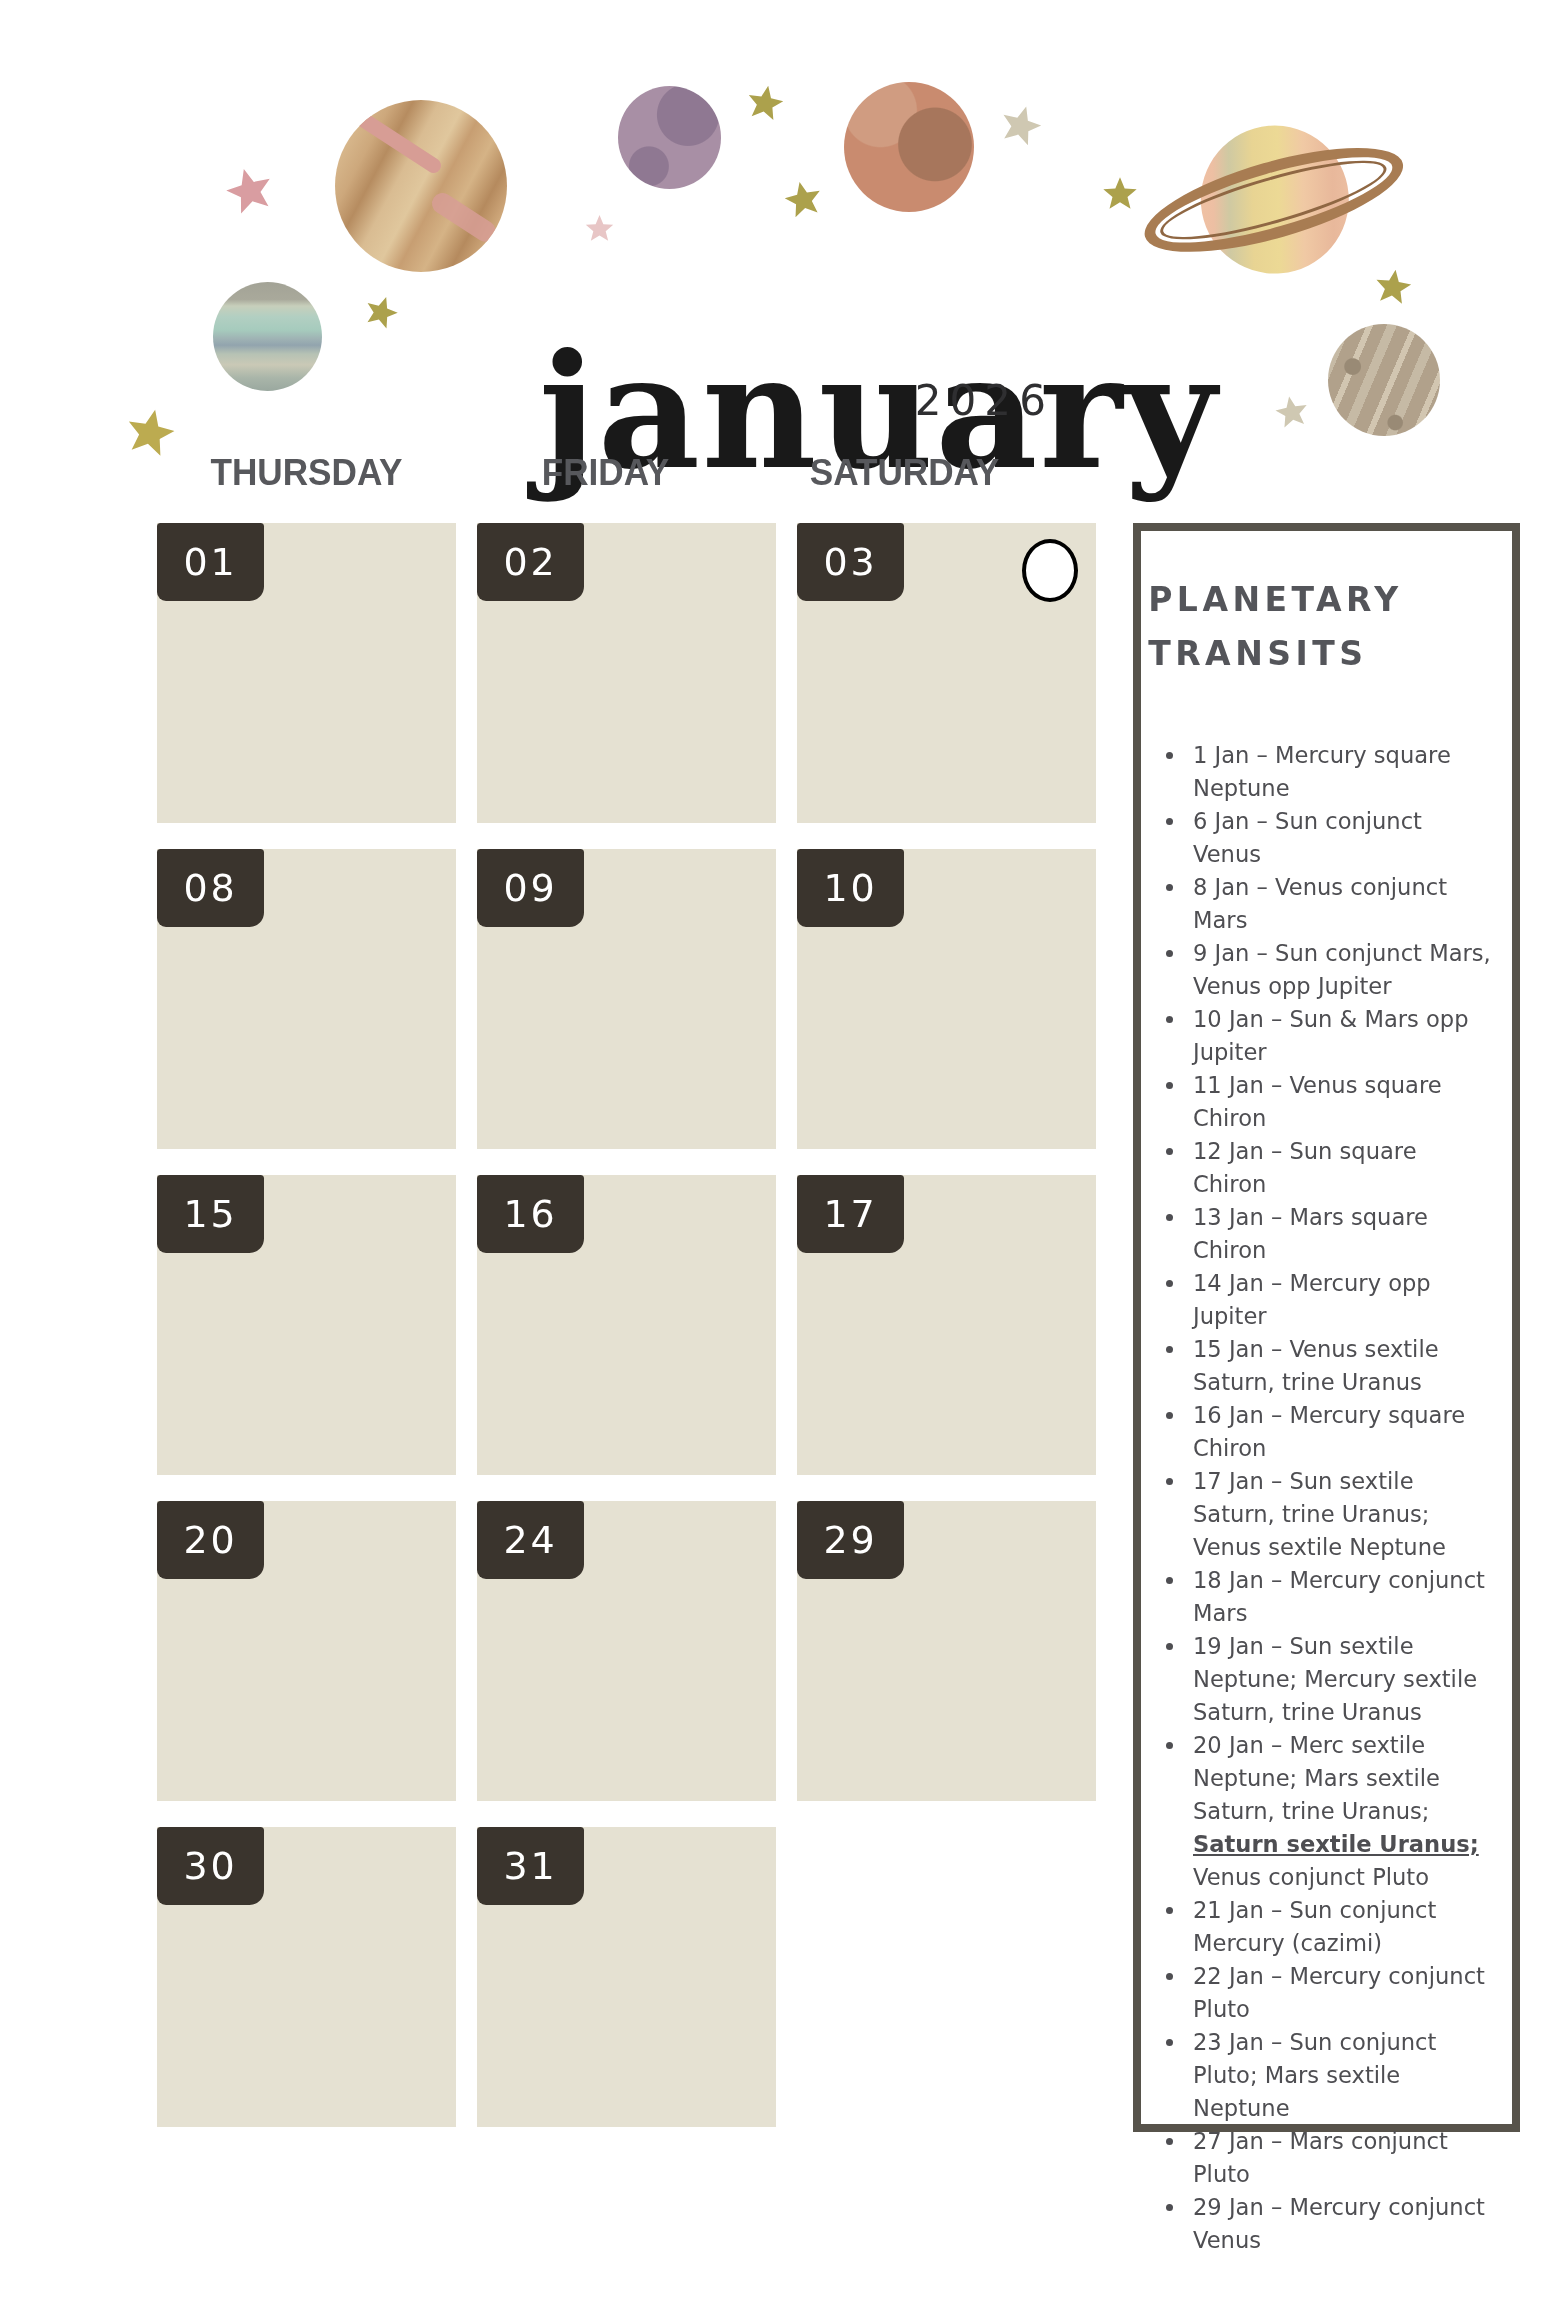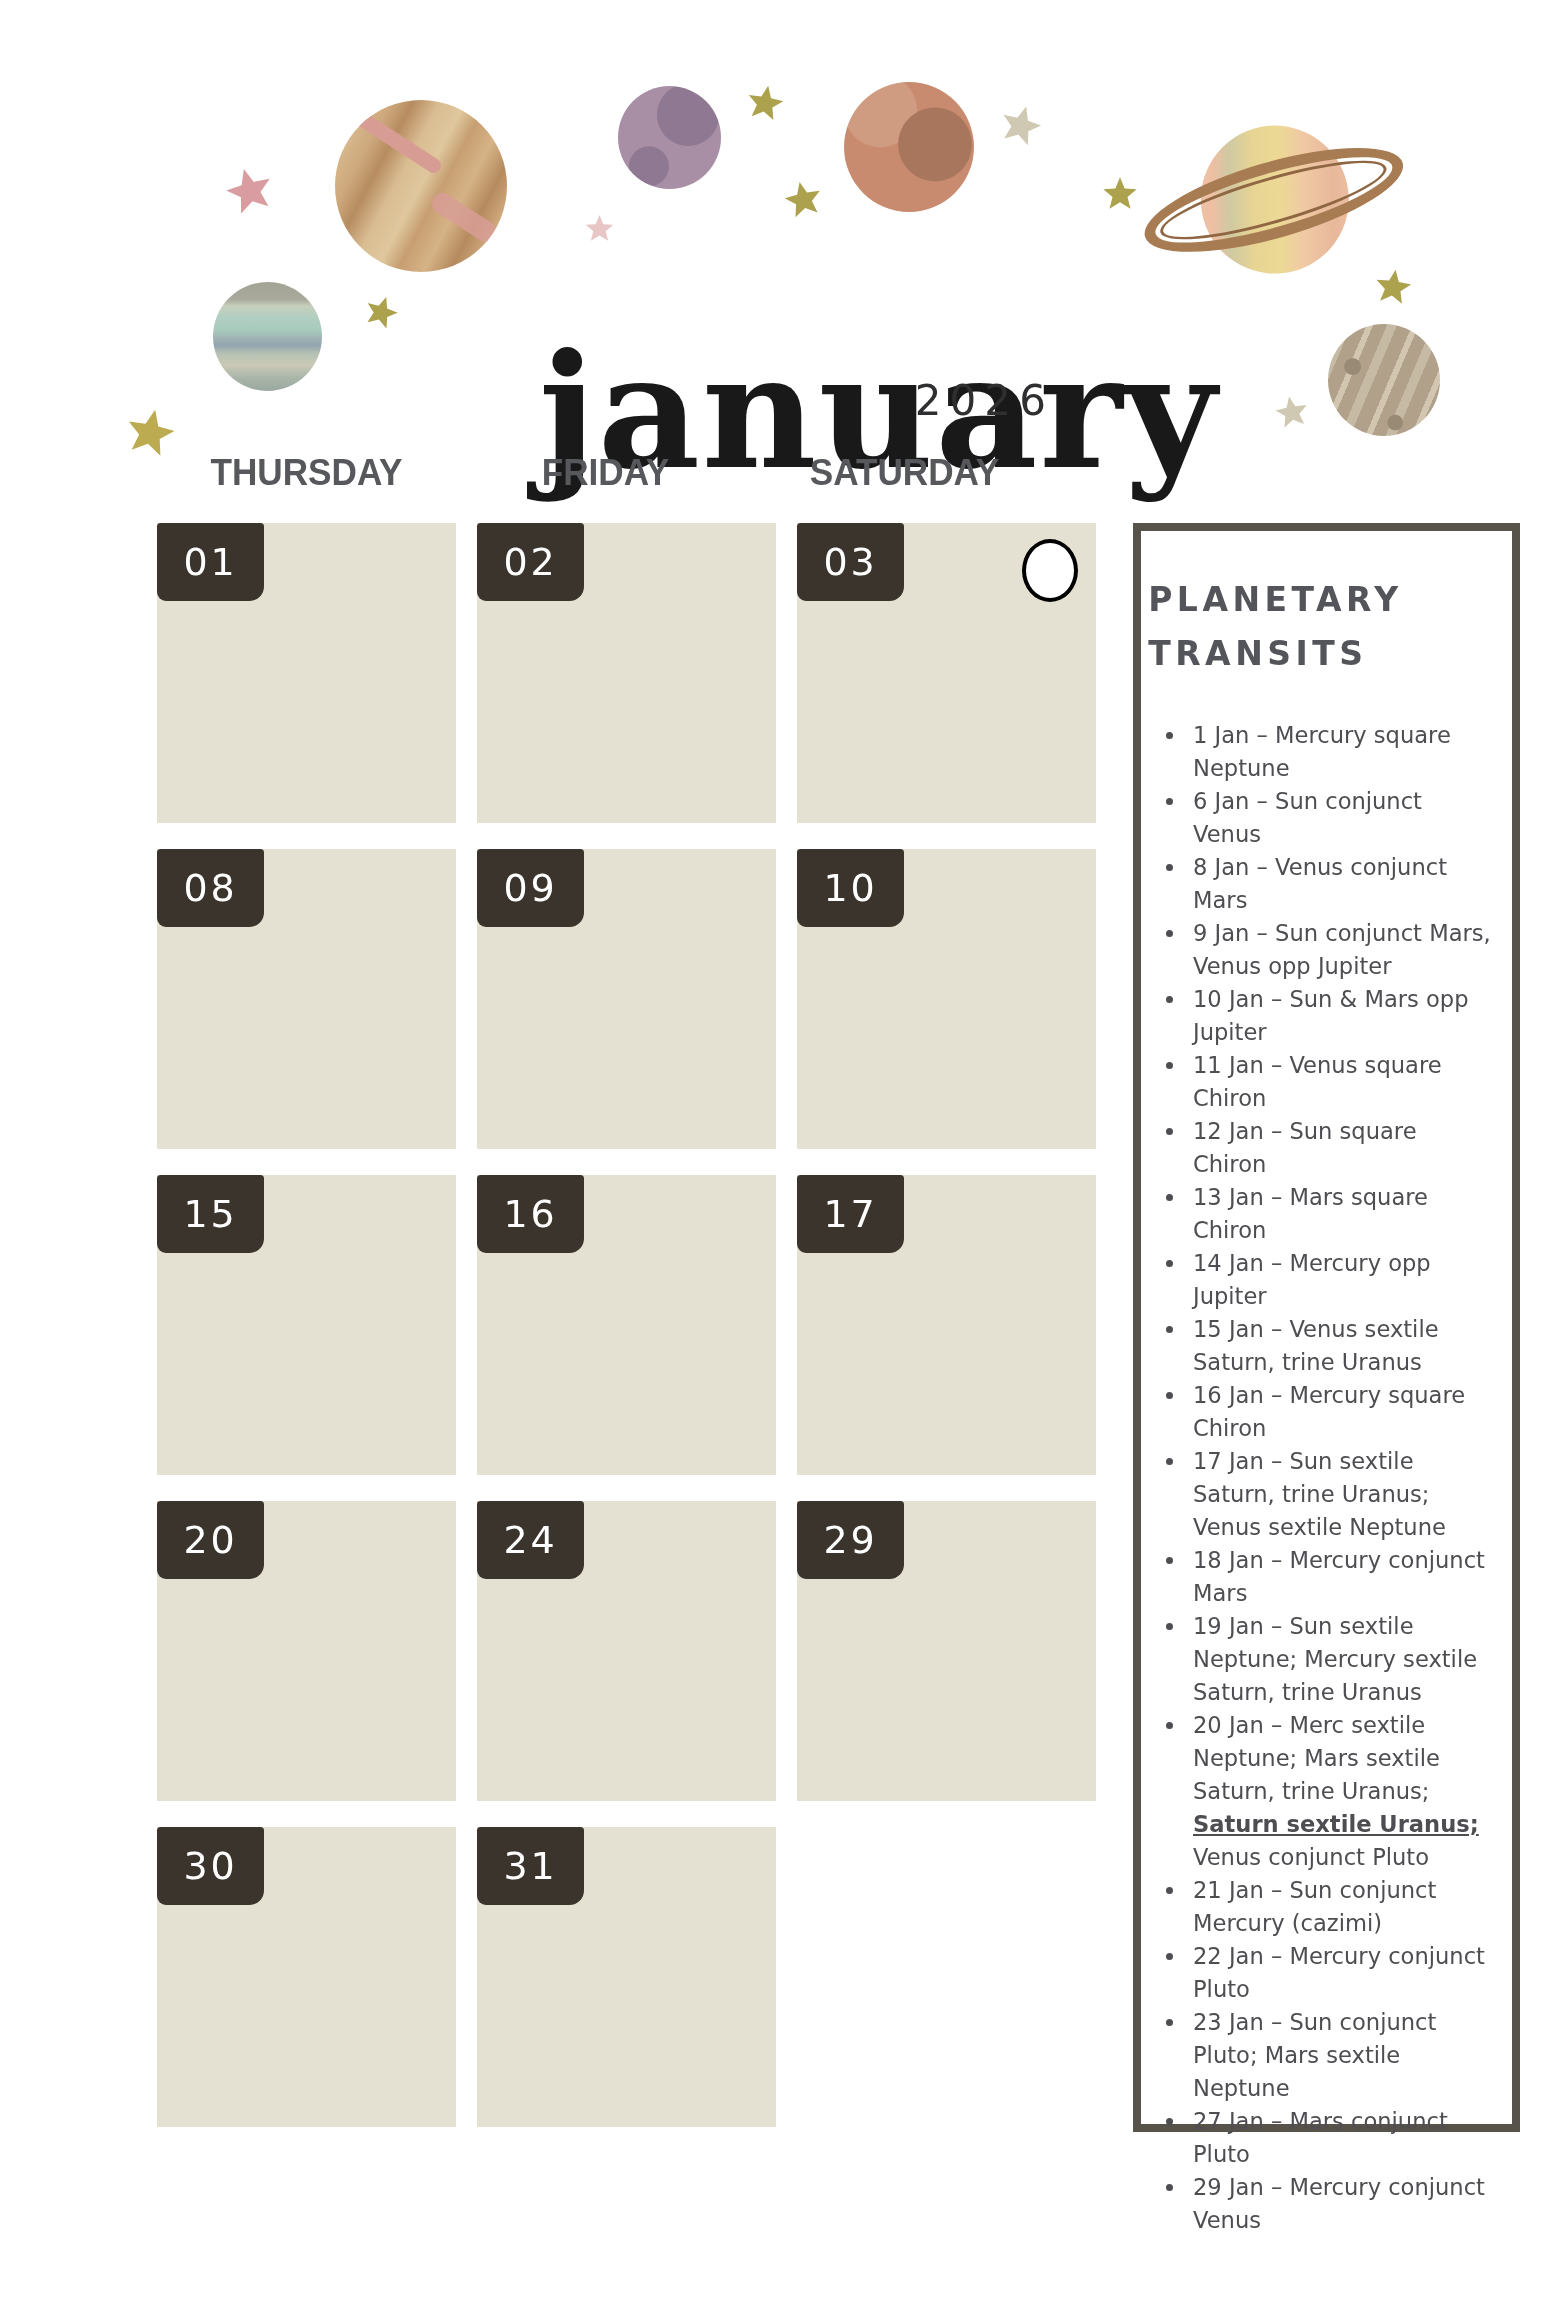--- a/index.html
+++ b/index.html
@@ -28,21 +28,21 @@
     border-radius:3.6px 3.6px 14.5px 9px;display:flex;align-items:center;justify-content:center;}
   .tile span{color:var(--tile_text);font-size:38px;letter-spacing:2.7px;}
   .moon{position:absolute;top:16.3px;right:18px;width:56px;height:63px;
     background:var(--moon_fill);border:4.5px solid var(--moon_border);border-radius:50%;}
 
   
   .panel{position:absolute;left:1133px;top:523px;width:387px;height:1609px;
     border:8.1px solid var(--panel_border);background:#fff;}
   .panel-title{margin:42px 7.2px 0;text-align:left;font-size:33px;letter-spacing:4.5px;
     line-height:54px;color:var(--panel_title);}
-  .transit-list{list-style:none;margin:38px 0 0;padding:0 15px 0 22px;}
+  .transit-list{list-style:none;margin:58px 0 0;padding:0 15px 0 22px;}
   .transit-list li{position:relative;padding-left:30px;font-size:22.6px;line-height:33px;
     color:var(--body_text);}
   .dot{position:absolute;left:2.7px;top:12.7px;width:7.2px;height:7.2px;border-radius:50%;
     background:var(--body_text);}
   .b{font-weight:700;text-decoration:underline;}
 
   
   .planet{position:absolute;border-radius:50%;overflow:hidden;}
   .p-tan{left:335px;top:100px;width:172px;height:172px;
     background:linear-gradient(118deg,#c59a6f 0%,#d8b88d 12%,#cda87c 22%,#b68c60 30%,

